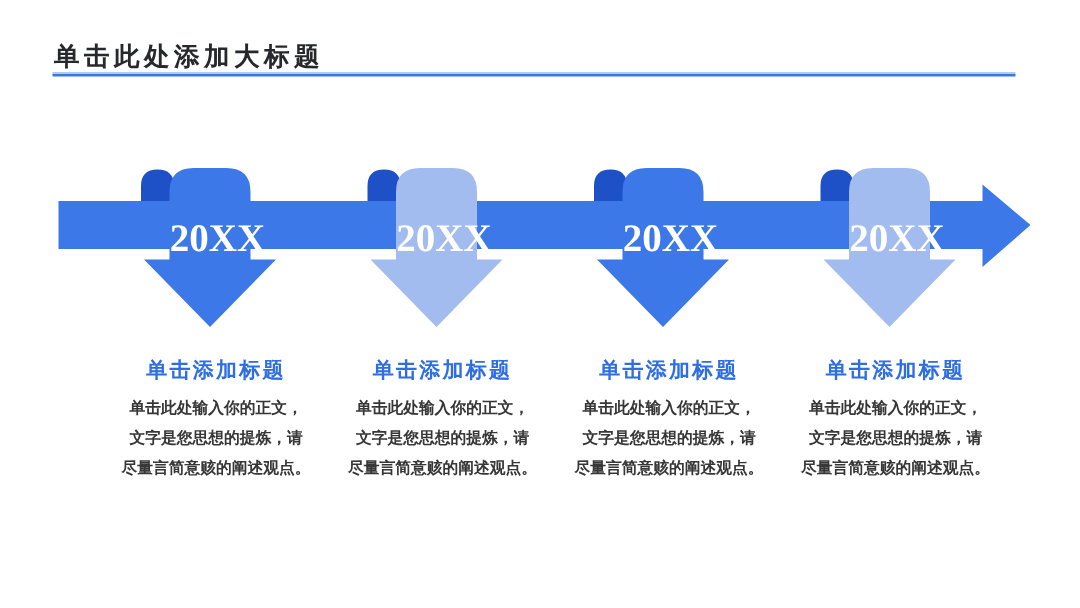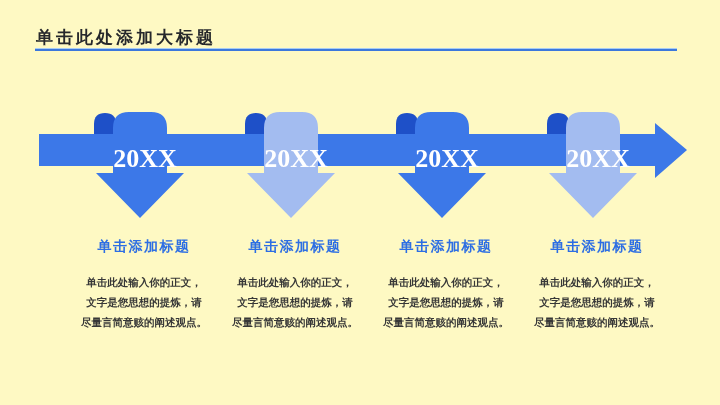--- a/index.html
+++ b/index.html
@@ -1,19 +1,19 @@
 <!DOCTYPE html>
 <html><head>
 <meta charset="utf-8">
 <style>
   html,body{margin:0;padding:0;background:#e8e8e8;}
   .slide{
     position:relative;
     width:720px;height:405px;
-    background:#fef9c3;
+    background:#ffffff;
     overflow:hidden;
     font-family:"Liberation Sans", sans-serif;
   }
   .slide-title{
     position:absolute;left:36px;top:26px;
     font-size:17px;font-weight:bold;letter-spacing:3px;
     color:#26282c;white-space:nowrap;
   }
   .title-underline{
     position:absolute;left:35px;top:48px;width:642px;height:3px;
@@ -22,21 +22,21 @@
   .timeline-svg{position:absolute;left:0;top:0;width:720px;height:405px;}
   .year-label{
     font-family:"Liberation Serif","DejaVu Serif",serif;
     font-weight:bold;font-size:26px;
   }
   .columns{position:absolute;left:0;top:236px;width:720px;height:100px;}
   .col{position:absolute;top:0;width:150px;text-align:center;}
   .col-1{left:69px;} .col-2{left:220px;} .col-3{left:371px;} .col-4{left:522px;}
   .col-heading{
     font-size:14px;font-weight:bold;letter-spacing:1.5px;
-    color:#2d6ee3;line-height:20px;margin-bottom:16px;white-space:nowrap;
+    color:#2d6ee3;line-height:20px;margin-bottom:6px;white-space:nowrap;
   }
   .body-line{
     font-size:10.5px;line-height:20px;color:#373737;white-space:nowrap;font-weight:bold;
   }
 </style>
 </head>
 <body>
 
 <div class="slide">
 

